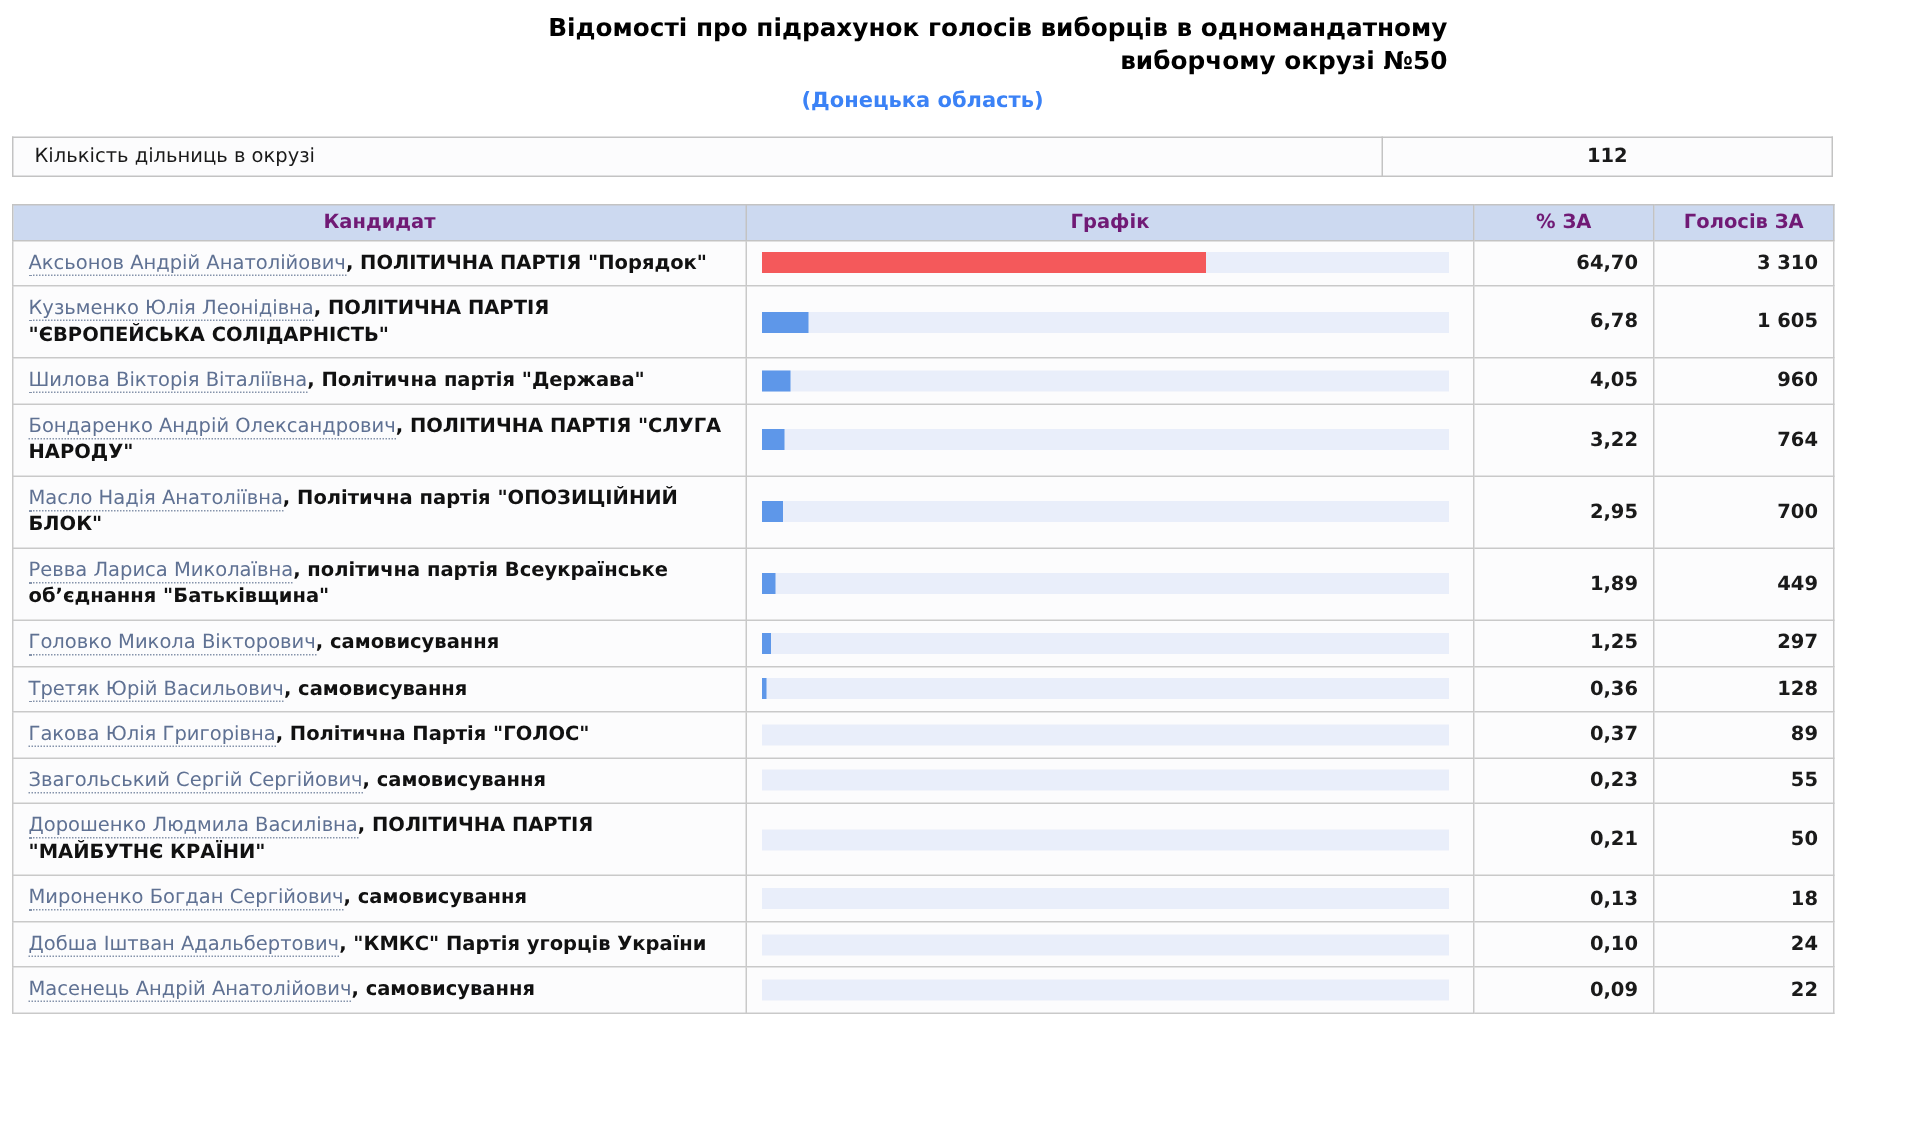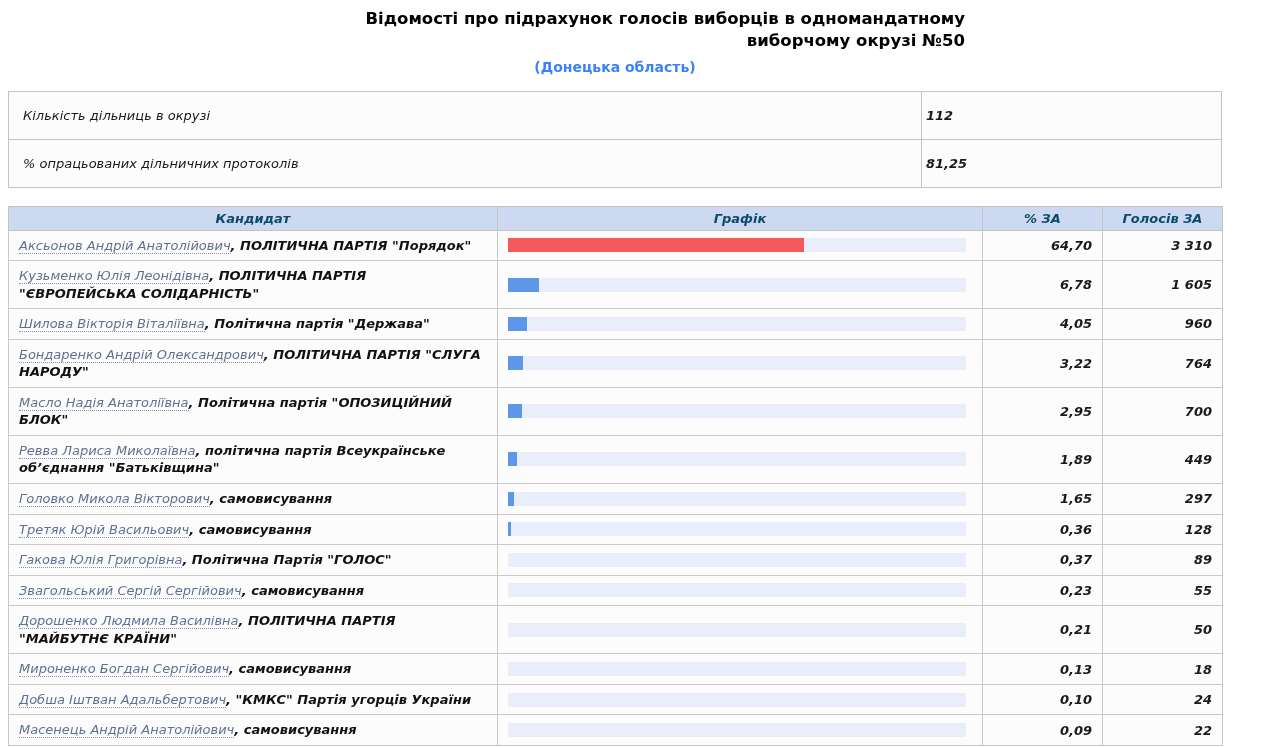--- a/index.html
+++ b/index.html
@@ -20,40 +20,40 @@
     color: #000;
   }
   .subtitle {
     text-align: center;
     font-weight: bold;
     font-size: 14px;
     margin: 0 0 16px 0;
     color: #3b82f6;
   }
 
-  table { border-collapse: collapse; table-layout: fixed; font-style: italic; }
+  table { border-collapse: collapse; table-layout: fixed; }
 
   table.summary { width: 100%; margin-bottom: 18px; }
   table.summary td {
     border: 1px solid #c3c3c3;
     background: #fcfcfd;
     font-size: 13px;
     padding: 5px 14px;
     height: 15px;
   }
   table.summary td.value {
-    text-align: left;
-    font-weight: bold;
-    padding: 16px 4px;
+    text-align: center;
+    font-weight: bold;
+    padding: 5px 4px;
   }
 
   table.results { width: 100%; }
   table.results th {
     background: #ccd9f0;
-    color: #0c4a6e;
+    color: #701a75;
     font-size: 13px;
     font-weight: bold;
     border: 1px solid #c3c3c3;
     padding: 4px 6px;
     height: 15px;
   }
   table.results td {
     border: 1px solid #c9c9c9;
     background: #fcfcfd;
     font-size: 13px;
@@ -95,24 +95,20 @@
     <colgroup>
         <col>
         <col style="width:300px">
       </colgroup>
     <tbody>
   <tr>
     <td class="label">Кількість дільниць в окрузі</td>
     <td class="value">112</td>
   </tr>
 
-  <tr>
-    <td class="label">% опрацьованих дільничних протоколів</td>
-    <td class="value">81,25</td>
-  </tr>
 </tbody>
   </table>
 
   <table class="results">
     <colgroup>
       <col style="width:489px">
         <col style="width:485px">
         <col style="width:120px">
         <col style="width:120px">
     </colgroup>
@@ -192,21 +188,21 @@
     <td class="num">449</td>
   </tr>
 
   <tr>
     <td class="candidate"><a class="cand">Головко Микола Вікторович</a><span class="party">, самовисування</span></td>
     <td class="chart-cell">
       <div class="bar-track" style="background: rgb(233, 238, 250);">
         <div class="bar-fill" style="width: 5.7px; background: rgb(94, 151, 233);"></div>
       </div>
     </td>
-    <td class="num">1,65</td>
+    <td class="num">1,25</td>
     <td class="num">297</td>
   </tr>
 
   <tr>
     <td class="candidate"><a class="cand">Третяк Юрій Васильович</a><span class="party">, самовисування</span></td>
     <td class="chart-cell">
       <div class="bar-track" style="background: rgb(233, 238, 250);">
         <div class="bar-fill" style="width: 2.5px; background: rgb(94, 151, 233);"></div>
       </div>
     </td>

